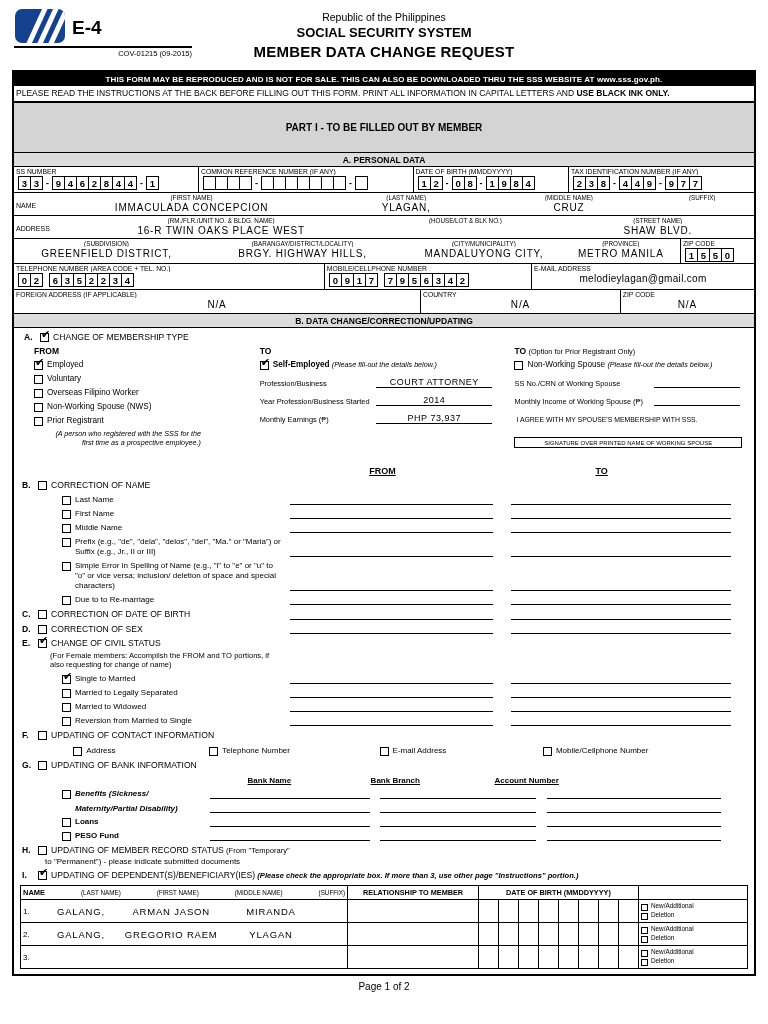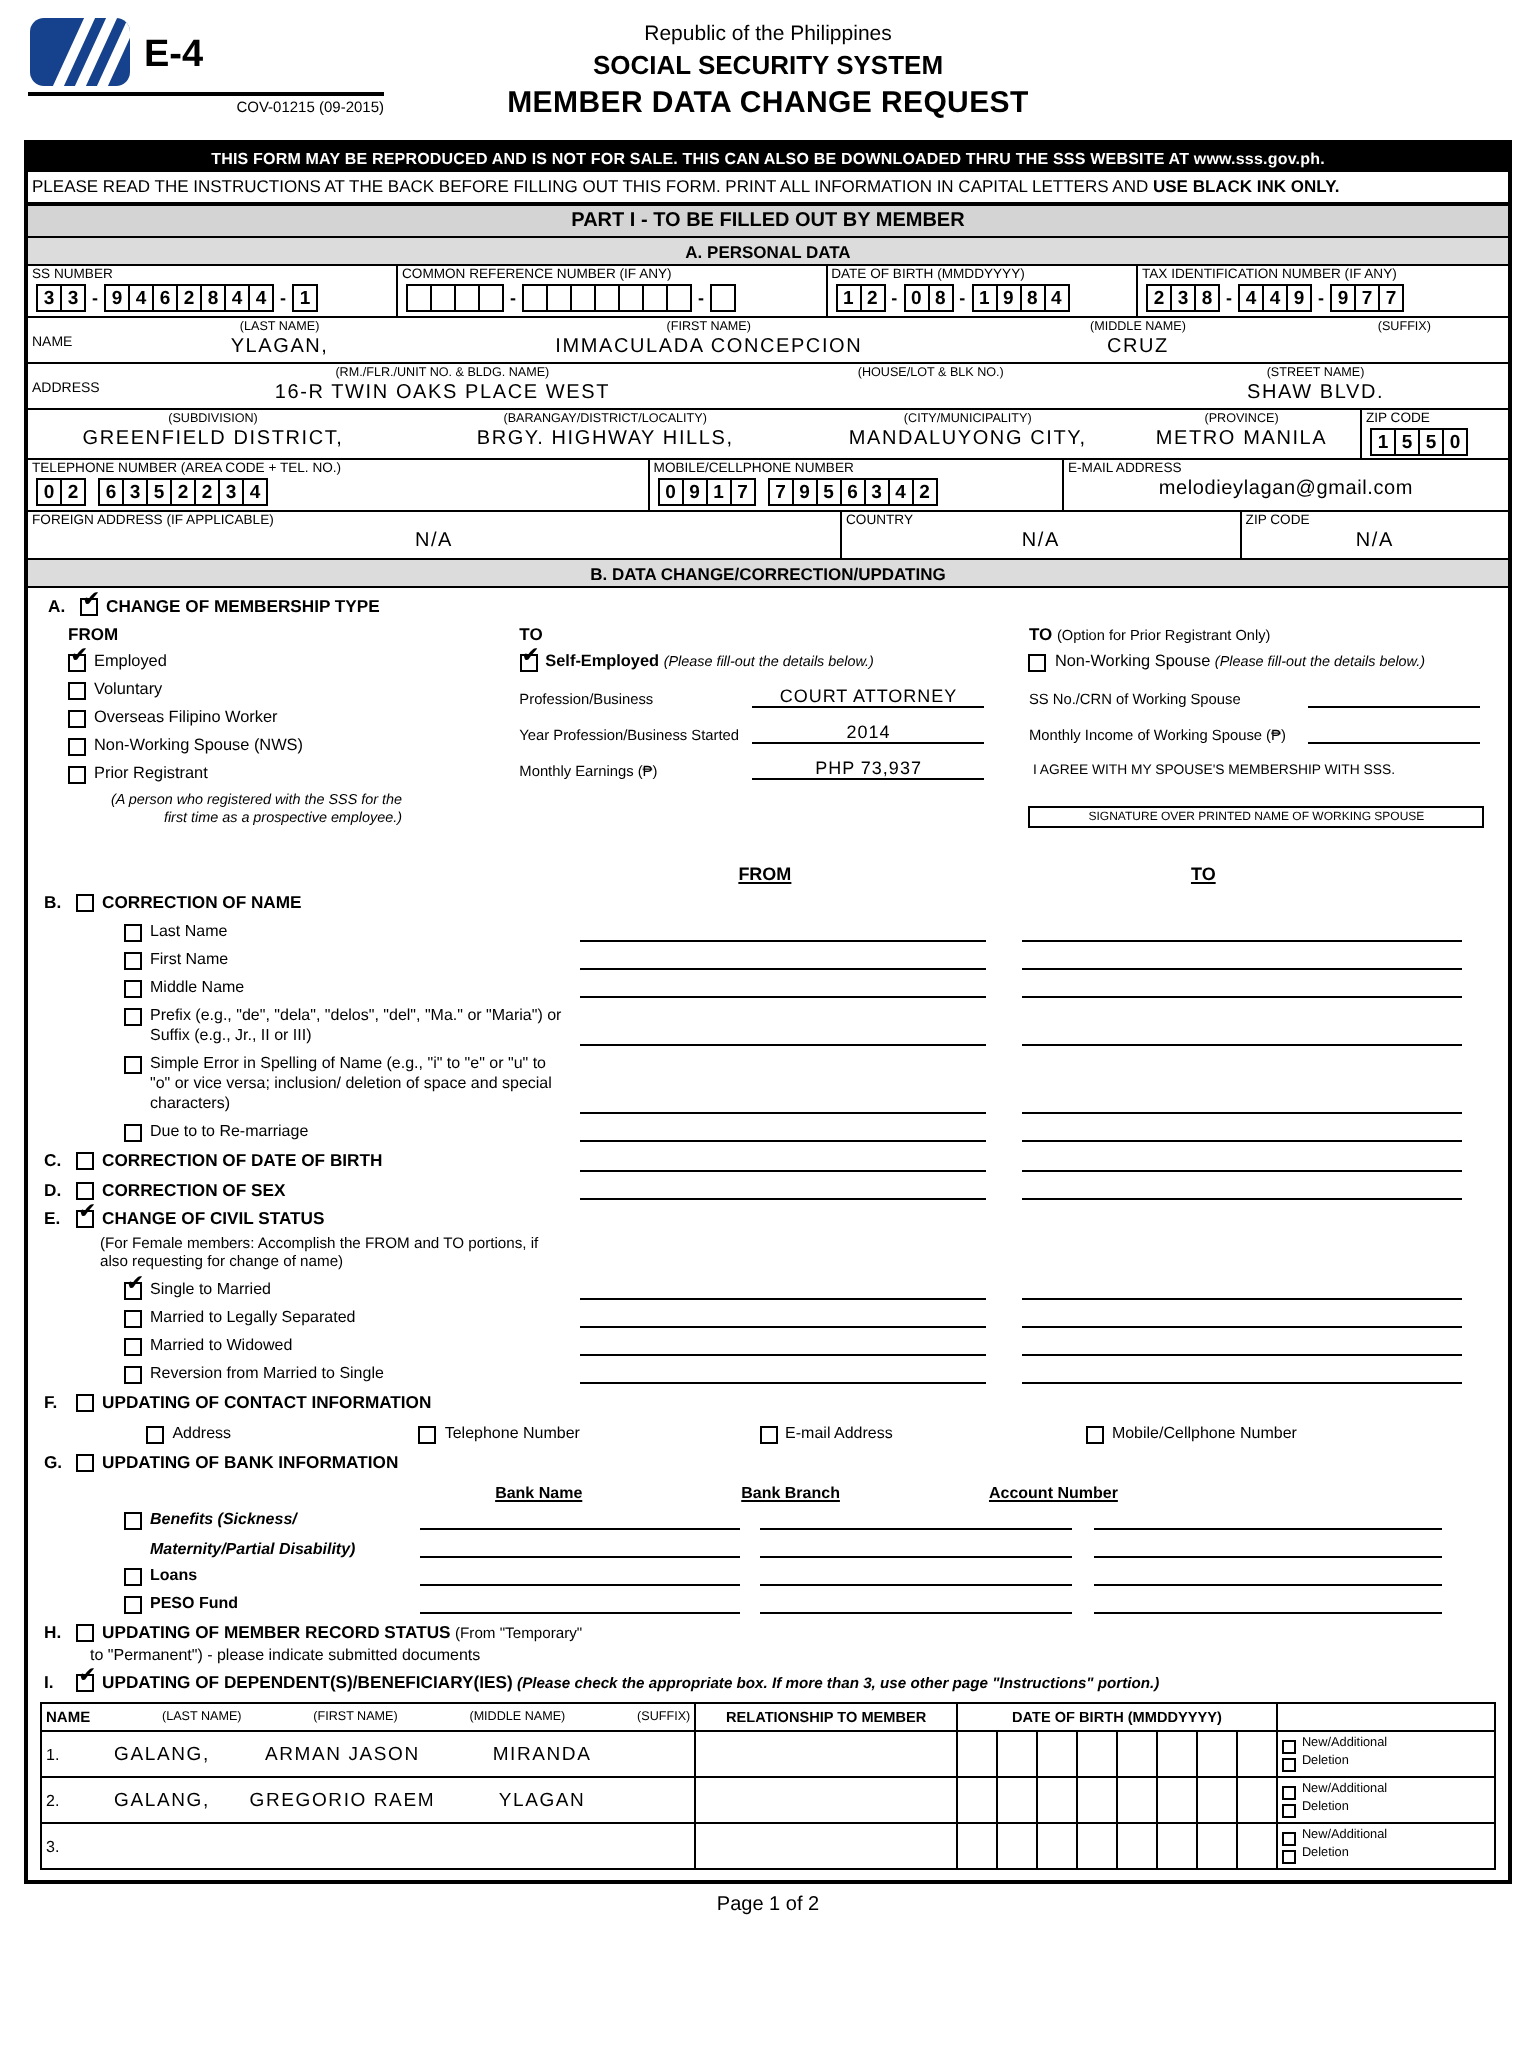--- a/index.html
+++ b/index.html
@@ -16,21 +16,21 @@
 .form-code{font-size:19px;font-weight:bold;line-height:1;padding-bottom:7px;}
 .doc-code{font-size:7.5px;margin-top:1px;}
 .hdr-center{position:absolute;left:0;right:0;top:3px;text-align:center;line-height:1.3;}
 .h1{font-size:10.5px;text-align:center;}
 .h2{font-size:13px;font-weight:bold;}
 .h3{font-size:15px;font-weight:bold;letter-spacing:.2px;}
 
 .fbody{border:2px solid #000;}
 .notice{background:#000;color:#fff;font-size:8px;font-weight:bold;text-align:center;padding:2.5px 2px;letter-spacing:.1px;}
 .instr{font-size:8.5px;padding:2px;border-bottom:2px solid #000;line-height:1.3;}
-.part1{background:#d4d4d4;border-bottom:1.5px solid #000;text-align:center;font-weight:bold;font-size:10px;padding:2px;}
+.part1{background:#d4d4d4;border-bottom:1.5px solid #000;text-align:center;font-weight:bold;font-size:10px;padding:19px;}
 .secbar{background:#dcdcdc;border-bottom:1px solid #000;text-align:center;font-weight:bold;font-size:8.5px;padding:1.5px;}
 
 
 .prow{display:flex;border-bottom:1px solid #000;}
 .pcell{border-right:1px solid #000;padding:1px 2px 2px;}
 .pcell.nb{border-right:none;}
 .plabel{font-size:6.8px;white-space:nowrap;overflow:hidden;}
 .boxes{display:flex;align-items:center;margin-top:1px;padding-left:2px;}
 .dbox{width:13px;height:14px;flex:0 0 13px;border:1px solid #000;margin-right:-1px;display:flex;align-items:center;justify-content:center;font-size:9.5px;font-weight:bold;background:#fff;}
 .box-sep{padding:0 3px 0 4px;font-weight:bold;font-size:9px;}
@@ -42,21 +42,21 @@
 
 
 .cb{display:inline-block;width:9px;height:9px;border:1px solid #000;position:relative;flex:0 0 9px;margin-top:1px;background:#fff;}
 .cbm{position:absolute;left:0;top:-5px;font-size:11px;line-height:1;font-weight:bold;}
 .cb-sm{width:7px;height:7px;flex:0 0 7px;}
 .cbm.smm{font-size:8px;top:-3px;}
 
 
 .srow{display:flex;gap:4px;align-items:flex-start;padding:0 6px;margin-top:6px;}
 .sletter{font-size:8.6px;font-weight:bold;flex:0 0 12px;}
-.stitle{font-size:8.6px;font-weight:bold;}
+.stitle{font-size:8.6px;font-weight:normal;}
 .snote{font-size:7.6px;padding-top:1px;}
 .mtcols{display:flex;padding:2px 6px 0;min-height:114px;}
 .mthead{font-size:8.5px;font-weight:bold;margin:2px 0 3px 14px;}
 .mthn{font-weight:normal;font-size:7.3px;}
 .mti{display:flex;gap:4px;font-size:8.2px;margin:4px 0 0 14px;align-items:flex-start;line-height:1.2;}
 .mtnote{font-size:7.2px;font-style:italic;margin:3px 0 0 31px;line-height:1.3;width:150px;text-align:right;}
 .frow{display:flex;align-items:flex-end;margin:7px 8px 0 14px;}
 .flabel{font-size:7.4px;flex:0 0 50%;line-height:1.15;}
 .fvalue{flex:1;border-bottom:1px solid #000;text-align:center;font-size:9px;letter-spacing:.5px;min-height:11px;}
 .agree{font-size:6.9px;margin:10px 6px 0 16px;}
@@ -212,27 +212,27 @@
             <span class="box-sep">-</span>
             <span class="dbox">9</span>
             <span class="dbox">7</span>
             <span class="dbox">7</span>
           </div>
       </div>
     </div>
 
     <div class="prow">
       <div class="ncell" style="flex:0 0 6%"><span class="biglabel">NAME</span></div>
+      <div class="ncell" style="flex:0 0 36%">
+        <div class="sublabel">(FIRST NAME)</div>
+        <div class="pvalue">IMMACULADA CONCEPCION</div>
+      </div>
       <div class="ncell" style="flex:0 0 22%">
         <div class="sublabel">(LAST NAME)</div>
         <div class="pvalue">YLAGAN,</div>
-      </div>
-      <div class="ncell" style="flex:0 0 36%">
-        <div class="sublabel">(FIRST NAME)</div>
-        <div class="pvalue">IMMACULADA CONCEPCION</div>
       </div>
       <div class="ncell" style="flex:0 0 22%">
         <div class="sublabel">(MIDDLE NAME)</div>
         <div class="pvalue">CRUZ</div>
       </div>
       <div class="ncell" style="flex:0 0 14%">
         <div class="sublabel">(SUFFIX)</div>
         <div class="pvalue"></div>
       </div>
     </div>

